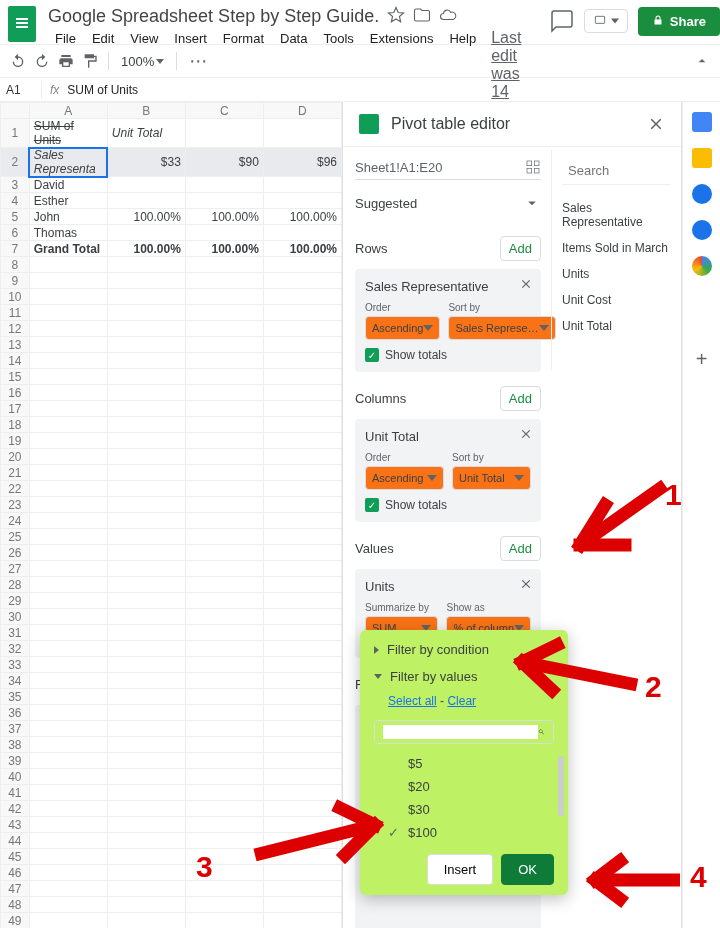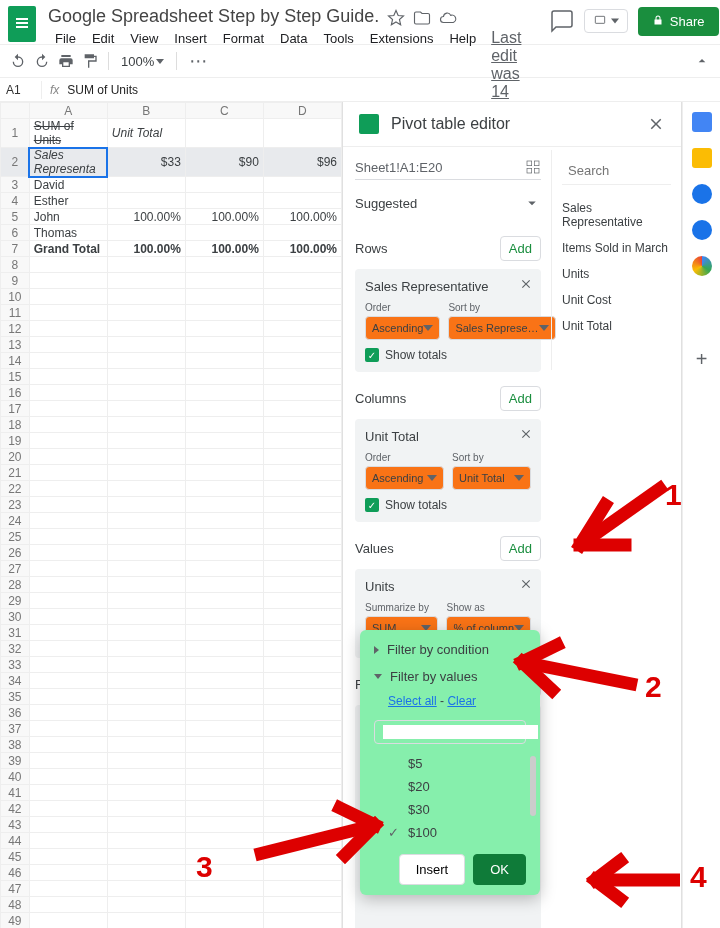--- a/index.html
+++ b/index.html
@@ -3,30 +3,30 @@
 <meta charset="utf-8">
 <style>
   * { box-sizing: border-box; margin: 0; padding: 0; font-family: Arial, sans-serif; }
   body { width: 720px; height: 928px; background: #fff; overflow: hidden; position: relative; font-size: 13px; color: #3c4043; }
   
   
   .header { display: flex; align-items: flex-start; padding: 6px 8px 0; gap: 8px; height: 44px; }
   .sheets-logo { width: 28px; height: 36px; background: #0f9d58; display: flex; align-items: center; justify-content: center; border-radius: 2px; flex-shrink: 0; margin-right: 4px; }
   .sheets-logo svg { fill: #fff; }
   .title-area { flex: 1; display: flex; flex-direction: column; }
-  .title-row { display: flex; align-items: flex-end; gap: 8px; }
+  .title-row { display: flex; align-items: flex-start; gap: 8px; }
   .doc-title { font-size: 18px; color: #444; }
   .title-icon { width: 18px; height: 18px; fill: #5f6368; cursor: pointer; }
   .menu-row { display: flex; gap: 2px; font-size: 13px; color: #202124; margin-top: 2px; }
   .menu-item { padding: 2px 7px; cursor: pointer; }
   .last-edit { font-size: 16px; color: #5f6368; text-decoration: underline; cursor: pointer; }
   .header-right { display: flex; align-items: center; gap: 10px; }
   .hdr-icon { width: 24px; height: 24px; fill: #5f6368; cursor: pointer; }
   .present-btn { border: 1px solid #dadce0; padding: 4px 8px; border-radius: 4px; display: flex; align-items: center; gap: 4px; cursor: pointer; }
-  .share-btn { background: #1a8e3e; color: #fff; border: none; padding: 7px 14px; border-radius: 4px; font-size: 13px; font-weight: 400; display: flex; align-items: center; gap: 6px; cursor: pointer; }
+  .share-btn { background: #1a8e3e; color: #fff; border: none; padding: 7px 14px; border-radius: 4px; font-size: 13px; font-weight: 700; display: flex; align-items: center; gap: 6px; cursor: pointer; }
   .avatar { width: 30px; height: 30px; border-radius: 50%; background: #d95b3e; color: #fff; display: flex; align-items: center; justify-content: center; font-size: 15px; font-weight: 500; }
   
   
   .toolbar { border-top: 1px solid #eee; border-bottom: 1px solid #eee; padding: 4px 8px; display: flex; align-items: center; gap: 4px; height: 34px; }
   .tb-icon { width: 20px; height: 20px; fill: #5f6368; cursor: pointer; padding: 2px; }
   .tb-sep { width: 1px; height: 18px; background: #ddd; margin: 0 4px; }
   .zoom { font-size: 13px; padding: 2px 4px; display: flex; align-items: center; gap: 2px; }
   .tb-more { margin-left: 4px; }
   .collapse { margin-left: auto; }
   
@@ -95,21 +95,21 @@
   .right-rail { width: 38px; display: flex; flex-direction: column; align-items: center; padding-top: 10px; gap: 16px; border-left: 1px solid #eee; }
   .rail-icon { width: 20px; height: 20px; border-radius: 3px; cursor: pointer; }
   .rail-cal { background: #4285f4; }
   .rail-keep { background: #fbbc04; }
   .rail-tasks { background: #1a73e8; border-radius: 50%; }
   .rail-contacts { background: #1a73e8; border-radius: 50%; }
   .rail-maps { background: conic-gradient(#4285f4, #34a853, #fbbc04, #ea4335); border-radius: 50%; }
   .rail-plus { color: #5f6368; font-size: 20px; }
   
   
-  .filter-popup { position: absolute; left: 360px; top: 630px; width: 180px; background: #86efac; border-radius: 6px; box-shadow: 0 4px 16px rgba(0,0,0,0.25); z-index: 100; padding-top: 6px; }
+  .filter-popup { position: absolute; left: 360px; top: 630px; width: 208px; background: #bef264; border-radius: 6px; box-shadow: 0 4px 16px rgba(0,0,0,0.25); z-index: 100; padding-top: 6px; }
   .fp-row { display: flex; align-items: center; gap: 8px; padding: 6px 14px; font-size: 13px; cursor: pointer; }
   .fp-tri { width: 0; height: 0; border-style: solid; }
   .fp-tri-r { border-width: 4px 0 4px 5px; border-color: transparent transparent transparent #5f6368; }
   .fp-tri-d { border-width: 5px 4px 0 4px; border-color: #5f6368 transparent transparent transparent; }
   .fp-links { padding: 4px 14px 8px 28px; font-size: 12px; }
   .fp-link { color: #1a73e8; text-decoration: underline; cursor: pointer; }
   .fp-search { margin: 4px 14px 8px; border: 1px solid #dadce0; border-radius: 4px; display: flex; align-items: center; padding: 4px 8px; }
   .fp-search input { border: none; outline: none; flex: 1; font-size: 12px; }
   .fp-list { max-height: 110px; overflow-y: auto; padding: 0 14px 0 28px; position: relative; }
   .fp-item { padding: 4px 0; font-size: 13px; display: flex; align-items: center; gap: 8px; cursor: pointer; }

